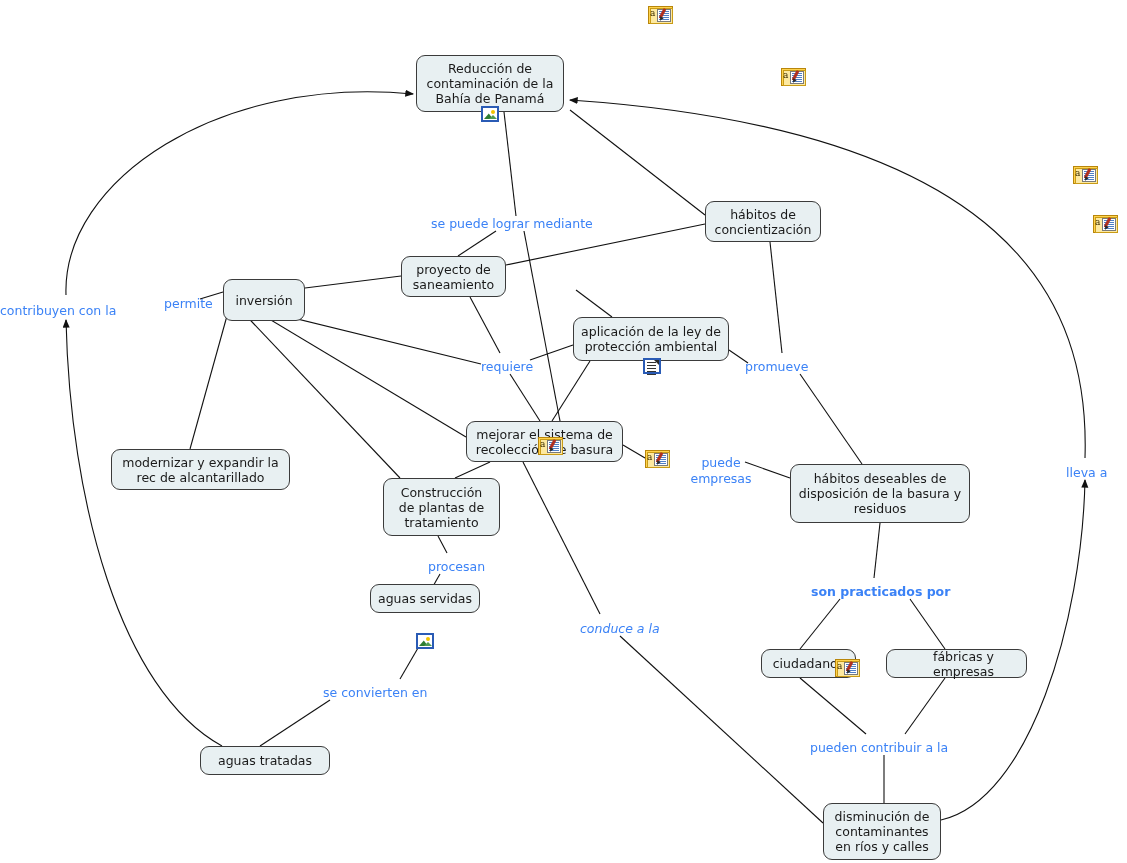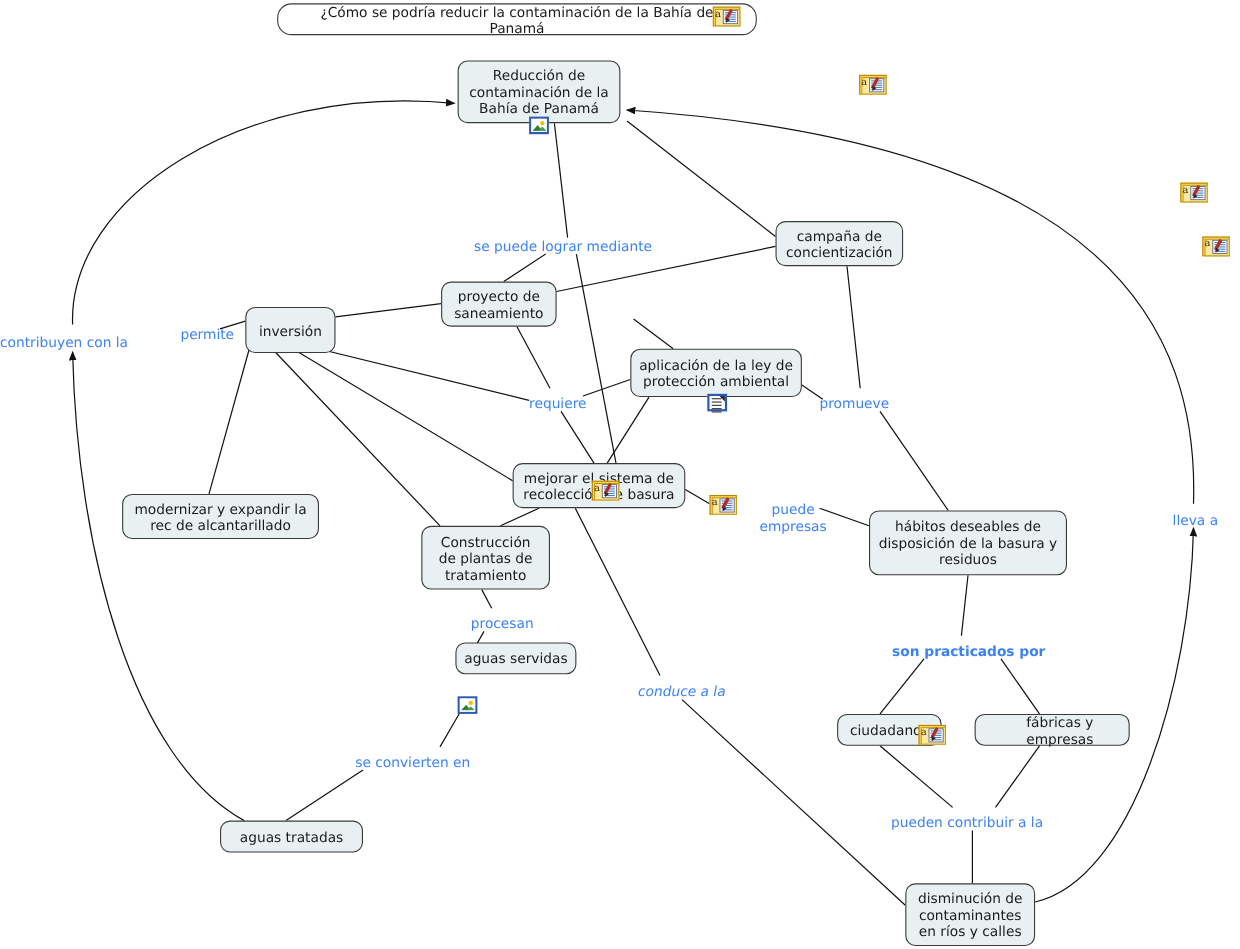--- a/index.html
+++ b/index.html
@@ -232,30 +232,27 @@
         <path d="M 840 599 L 800 649"></path>
         <path d="M 910 599 L 945 649"></path>
         <path d="M 800 678 L 866 734"></path>
         <path d="M 945 678 L 905 734"></path>
         <path d="M 884 755 L 884 803"></path>
         <path d="M 941 820 C 1030 800 1082 620 1085 480" marker-end="url(#arrow)"></path>
         <path d="M 1085 458 C 1090 300 1010 130 570 100" marker-end="url(#arrow)"></path>
       </g>
   </svg>
 
-  <div class="node question" style="left: 252px; top: 3px; width: 436px; height: 29px;">
-      <span>¿Cómo se podría reducir la contaminación de la Bahía de Panamá</span>
-    </div>
 
   <div class="node" style="left: 416px; top: 55px; width: 148px; height: 57px;">
       <span>Reducción de contaminación de la Bahía de Panamá</span>
     </div>
 
   <div class="node" style="left: 705px; top: 201px; width: 116px; height: 41px;">
-      <span>campaña de concientización</span>
+      <span>hábitos de concientización</span>
     </div>
 
   <div class="node" style="left: 401px; top: 256px; width: 105px; height: 41px;">
       <span>proyecto de saneamiento</span>
     </div>
 
   <div class="node" style="left: 223px; top: 279px; width: 82px; height: 42px;">
       <span>inversión</span>
     </div>
 
@@ -272,21 +269,21 @@
     </div>
 
   <div class="node" style="left: 790px; top: 464px; width: 180px; height: 59px;">
       <span>hábitos deseables de disposición de la basura y residuos</span>
     </div>
 
   <div class="node" style="left: 383px; top: 478px; width: 117px; height: 58px;">
       <span>Construcción de plantas de tratamiento</span>
     </div>
 
-  <div class="node" style="left: 370px; top: 584px; width: 110px; height: 29px; margin-left: 44px;">
+  <div class="node" style="left: 370px; top: 584px; width: 110px; height: 29px;">
       <span>aguas servidas</span>
     </div>
 
   <div class="node" style="left: 761px; top: 649px; width: 95px; height: 29px;">
       <span>ciudadanos</span>
     </div>
 
   <div class="node" style="left: 886px; top: 649px; width: 141px; height: 29px; padding-left: 21px;">
       <span>fábricas y empresas</span>
     </div>

